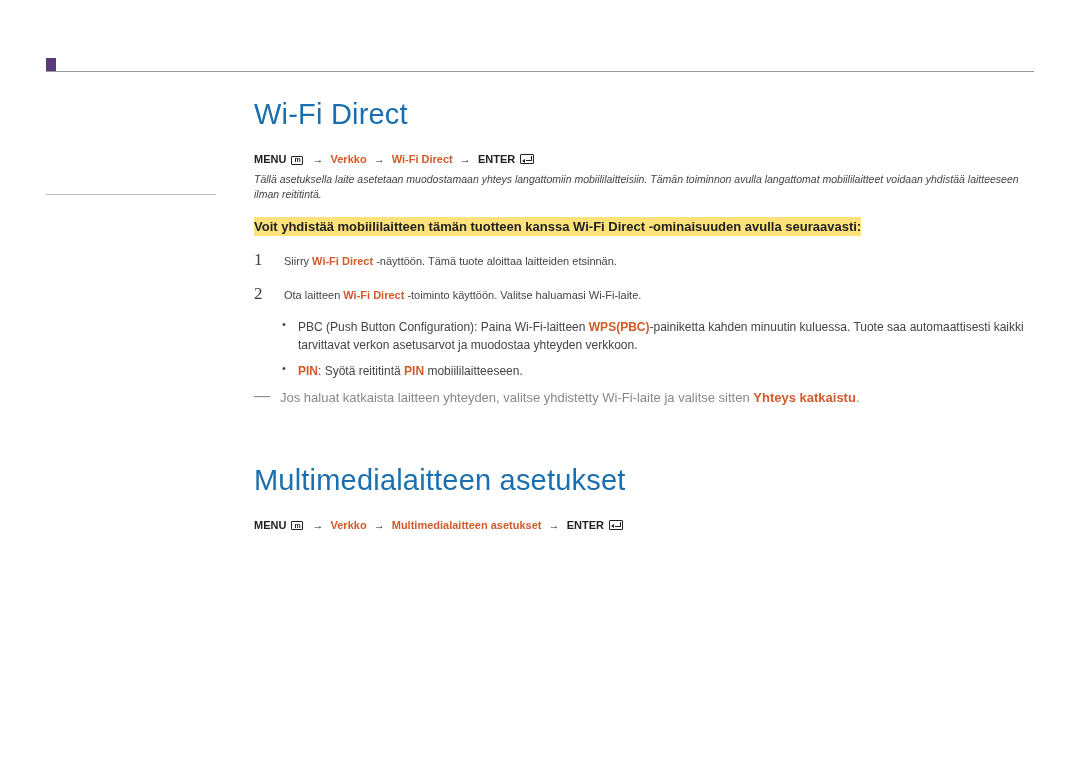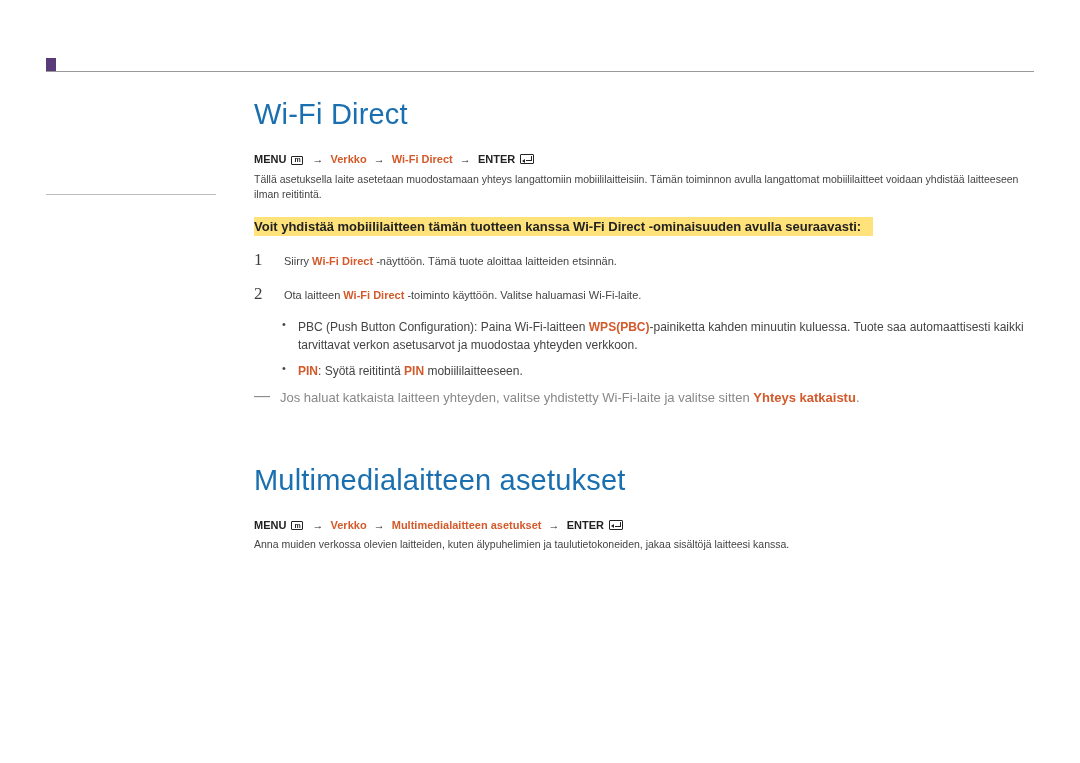--- a/index.html
+++ b/index.html
@@ -103,28 +103,29 @@
       width: 0; height: 0;
       border-right: 3px solid #222;
       border-top: 2px solid transparent;
       border-bottom: 2px solid transparent;
     }
     .desc {
       font-size: 10.5px;
       line-height: 1.5;
       color: #444;
       margin-bottom: 14px;
+      font-style: italic;
     }
     .highlight-line {
       display: inline-block;
       background: #ffe27a;
       font-size: 13px;
       font-weight: 700;
       color: #222;
-      padding: 2px 12px 2px 0;
+      padding: 2px 0 2px 0;
       margin-bottom: 14px;
     }
     .step { display: flex; gap: 16px; margin-bottom: 14px; }
     .step-num {
       font-family: Georgia, serif;
       font-size: 17px;
       color: #3d3d3d;
       min-width: 14px;
     }
     .step-body {
@@ -232,14 +233,13 @@
     <span class="icon-box">m</span>
     <span class="arrow">→</span>
     <span class="hl">Verkko</span>
     <span class="arrow">→</span>
     <span class="hl">Multimedialaitteen asetukset</span>
     <span class="arrow">→</span>
     <span class="menu">ENTER</span>
     <span class="icon-enter"></span>
   </div>
 
-  <div class="desc">Anna muiden verkossa olevien laitteiden, kuten älypuhelimien ja taulutietokoneiden, jakaa sisältöjä laitteesi kanssa.</div>
 </div>
 
 </body></html>

